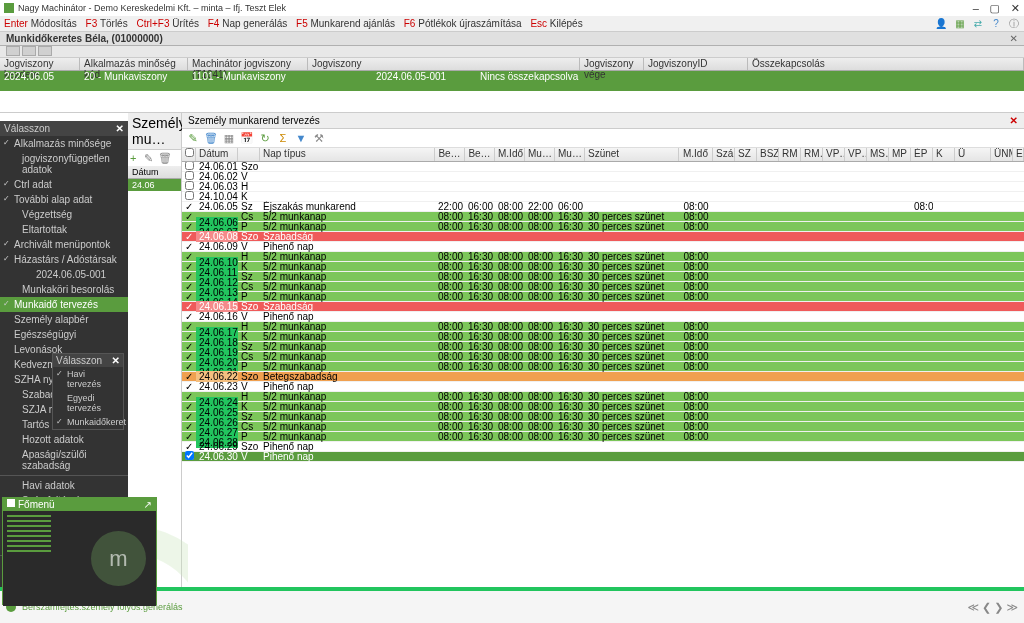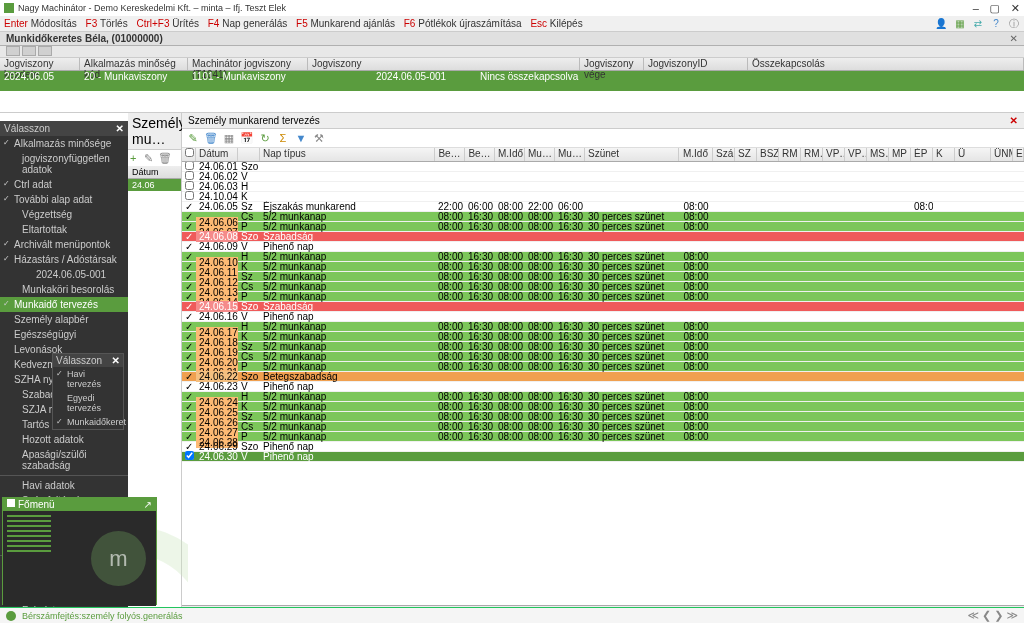--- a/index.html
+++ b/index.html
@@ -49,42 +49,42 @@
 .main .mhdr .x { margin-left: auto; color: #c00; cursor: pointer; font-weight: bold; }
 .main .mtools { padding: 2px 4px; display: flex; gap: 4px; border-bottom: 1px solid #ddd; }
 .main .mtools span { width: 14px; height: 14px; display: inline-flex; align-items: center; justify-content: center; font-size: 11px; cursor: pointer; }
 .grid { flex: 1; overflow: auto; position: relative; }
 .ghead { display: flex; background: linear-gradient(#f5f5f5,#e5e5e5); border-bottom: 1px solid #aaa; font-size: 9px; color: #333; position: sticky; top: 0; height: 14px; }
 .ghead div { padding: 0 3px; border-right: 1px solid #ccc; white-space: nowrap; overflow: hidden; }
 .grow { display: flex; font-size: 9px; height: 10px; align-items: center; border-bottom: 1px solid #f0f0f0; }
 .grow > div { padding: 0 3px; white-space: nowrap; overflow: hidden; }
 .grow.normal { background: #fff; }
 .grow.work { background: #7cc65a; }
-.grow.work .cdate { background: #fdba74; margin-top: 12px; }
+.grow.work .cdate { background: #22c55e; margin-top: 12px; }
 .grow.vac { background: #ef5a5a; color: #fff; }
 .grow.vac .cdate { background: #f58a8a; color: #fff; }
 .grow.sick { background: #f0a050; }
 .grow.sick .cdate { background: #f5c080; }
 .grow.sel { background: #5a9c3e; color: #fff; }
 .cchk { width: 14px; flex: 0 0 14px; text-align: center; }
 .cchk input { width: 9px; height: 9px; }
 .cdate { width: 42px; flex: 0 0 42px; }
 .cdow { width: 22px; flex: 0 0 22px; }
 .ctype { width: 175px; flex: 0 0 175px; }
 .ctime { width: 30px; flex: 0 0 30px; text-align: center; }
 .cbreak { width: 94px; flex: 0 0 94px; }
 .cmk { width: 34px; flex: 0 0 34px; text-align: center; }
 .csm { width: 22px; flex: 0 0 22px; }
 .bar { width: 24px; height: 7px; display: inline-block; }
 .bar.red { background: #ef5a5a; }
 .bar.or { background: #f0a050; }
 .gfoot { background: linear-gradient(#eee,#ddd); border-top: 1px solid #aaa; font-size: 9px; padding: 1px 0; display: flex; height: 13px; }
 .gfoot .l { width: 480px; text-align: center; font-style: italic; }
 .gfoot .r { margin-left: 340px; font-style: italic; }
-.status { position: absolute; bottom: 0; left: 0; right: 0; height: 16px; background: #f5f5f5; border-top: 1px solid #22c55e; display: flex; align-items: center; padding: 0 6px; }
+.status { position: absolute; bottom: 0; left: 0; right: 0; height: 36px; background: #f5f5f5; border-top: 4px solid #22c55e; display: flex; align-items: center; padding: 0 6px; }
 .status .dot { width: 10px; height: 10px; border-radius: 5px; background: #5a9c3e; margin-right: 6px; }
 .status .txt { font-size: 9px; color: #5a9c3e; }
 .status .nav { margin-left: auto; display: flex; gap: 3px; }
 .status .nav span { color: #888; cursor: pointer; font-size: 11px; }
 .thumb { position: absolute; left: 2px; bottom: 18px; width: 155px; height: 108px; background: #fff; border: 1px solid #5a9c3e; z-index: 5; }
 .thumb .th { background: #5a9c3e; color: #fff; font-size: 9px; padding: 1px 4px; display: flex; }
 .thumb .th .icon { width: 8px; height: 8px; background: #fff; margin-right: 3px; }
 .thumb .th .a { margin-left: auto; }
 .thumb .body { height: 95px; background: #2a2a2a; position: relative; overflow: hidden; }
 .thumb .body .circle { position: absolute; right: 10px; top: 20px; width: 55px; height: 55px; border-radius: 50%; background: rgba(120,180,100,0.3); display: flex; align-items: center; justify-content: center; color: rgba(255,255,255,0.6); font-size: 22px; }

